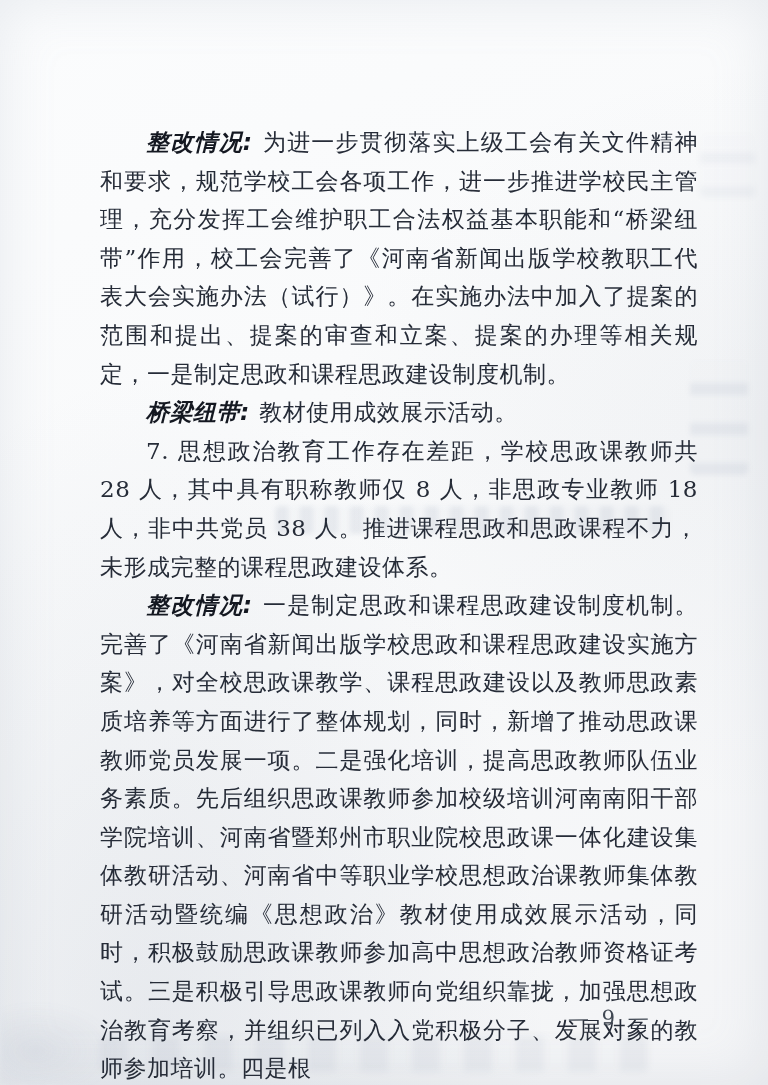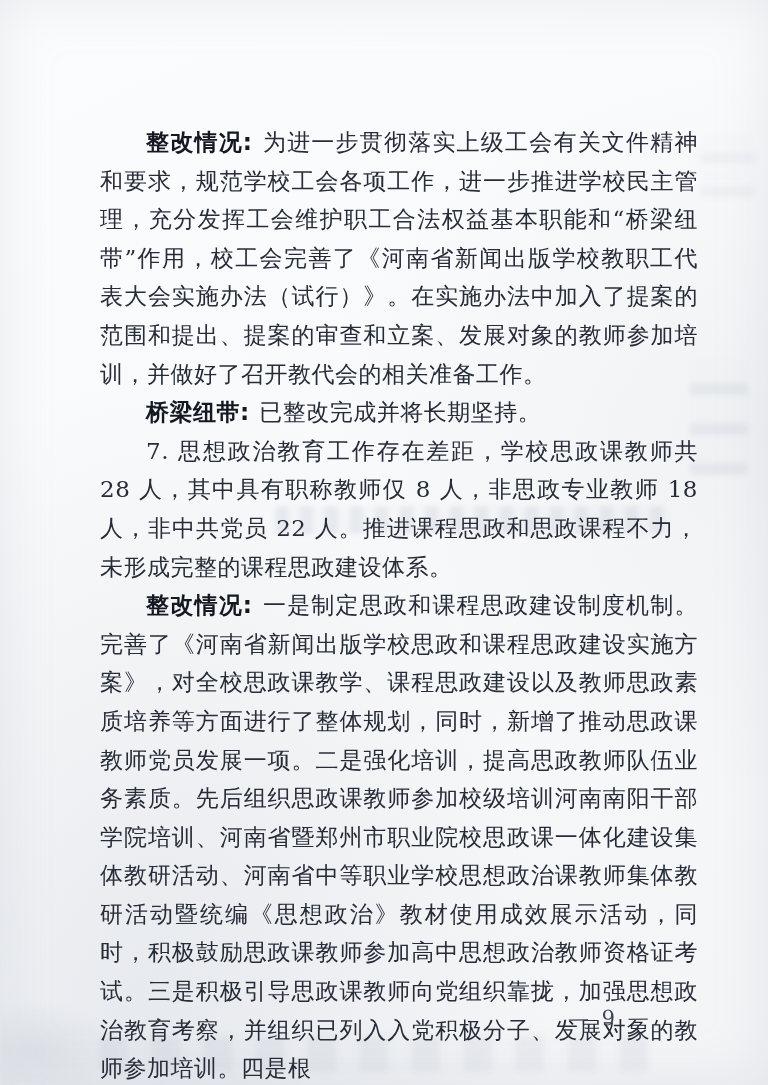--- a/index.html
+++ b/index.html
@@ -35,20 +35,21 @@
   .para {
     margin: 0;
     padding: 0;
     text-indent: 2em;
   }
   .para-heading {
     font-weight: bold;
     color: #141821;
     font-family: "DejaVu Sans", "Liberation Sans", sans-serif;
     margin-right: 0.42em;
+    font-style: italic;
   }
   .para-heading:empty { display: none; margin: 0; }
   .pagenum {
     position: absolute;
     left: 568px;
     top: 1006px;
     width: 110px;
     font-size: 21px;
     color: #3f4752;
     letter-spacing: 3px;
@@ -103,25 +104,25 @@
 <div class="scan">
 
   <div class="smudge s3"></div>
   <div class="smudge s2"></div>
   <div class="smudge s1"></div>
   <div class="smudge s4"></div>
   <div class="smudge s5"></div>
 
   <div class="textblock">
 
-    <p class="para"><span class="para-heading">整改情况:</span><span>为进一步贯彻落实上级工会有关文件精神和要求，规范学校工会各项工作，进一步推进学校民主管理，充分发挥工会维护职工合法权益基本职能和“桥梁纽带”作用，校工会完善了《河南省新闻出版学校教职工代表大会实施办法（试行）》。在实施办法中加入了提案的范围和提出、提案的审查和立案、发展对象的教师参加培训，并做好了召开教代会的相关准备工作。</span></p>
+    <p class="para"><span class="para-heading">整改情况:</span><span>为进一步贯彻落实上级工会有关文件精神和要求，规范学校工会各项工作，进一步推进学校民主管理，充分发挥工会维护职工合法权益基本职能和“桥梁纽带”作用，校工会完善了《河南省新闻出版学校教职工代表大会实施办法（试行）》。在实施办法中加入了提案的范围和提出、提案的审查和立案、提案的办理等相关规定，一是制定思政和课程思政建设制度机制。</span></p>
 
-    <p class="para"><span class="para-heading">桥梁纽带:</span><span>已整改完成并将长期坚持。</span></p>
+    <p class="para"><span class="para-heading">桥梁纽带:</span><span>教材使用成效展示活动。</span></p>
 
-    <p class="para"><span>7. 思想政治教育工作存在差距，学校思政课教师共 28 人，其中具有职称教师仅 8 人，非思政专业教师 18 人，非中共党员 22 人。推进课程思政和思政课程不力，未形成完整的课程思政建设体系。</span></p>
+    <p class="para"><span>7. 思想政治教育工作存在差距，学校思政课教师共 28 人，其中具有职称教师仅 8 人，非思政专业教师 18 人，非中共党员 38 人。推进课程思政和思政课程不力，未形成完整的课程思政建设体系。</span></p>
 
     <p class="para"><span class="para-heading">整改情况:</span><span>一是制定思政和课程思政建设制度机制。完善了《河南省新闻出版学校思政和课程思政建设实施方案》，对全校思政课教学、课程思政建设以及教师思政素质培养等方面进行了整体规划，同时，新增了推动思政课教师党员发展一项。二是强化培训，提高思政教师队伍业务素质。先后组织思政课教师参加校级培训河南南阳干部学院培训、河南省暨郑州市职业院校思政课一体化建设集体教研活动、河南省中等职业学校思想政治课教师集体教研活动暨统编《思想政治》教材使用成效展示活动，同时，积极鼓励思政课教师参加高中思想政治教师资格证考试。三是积极引导思政课教师向党组织靠拢，加强思想政治教育考察，并组织已列入入党积极分子、发展对象的教师参加培训。四是根</span></p>
 
   </div>
 
   <div class="pagenum">— 9 —</div>
 
 </div>
 
 </body></html>

